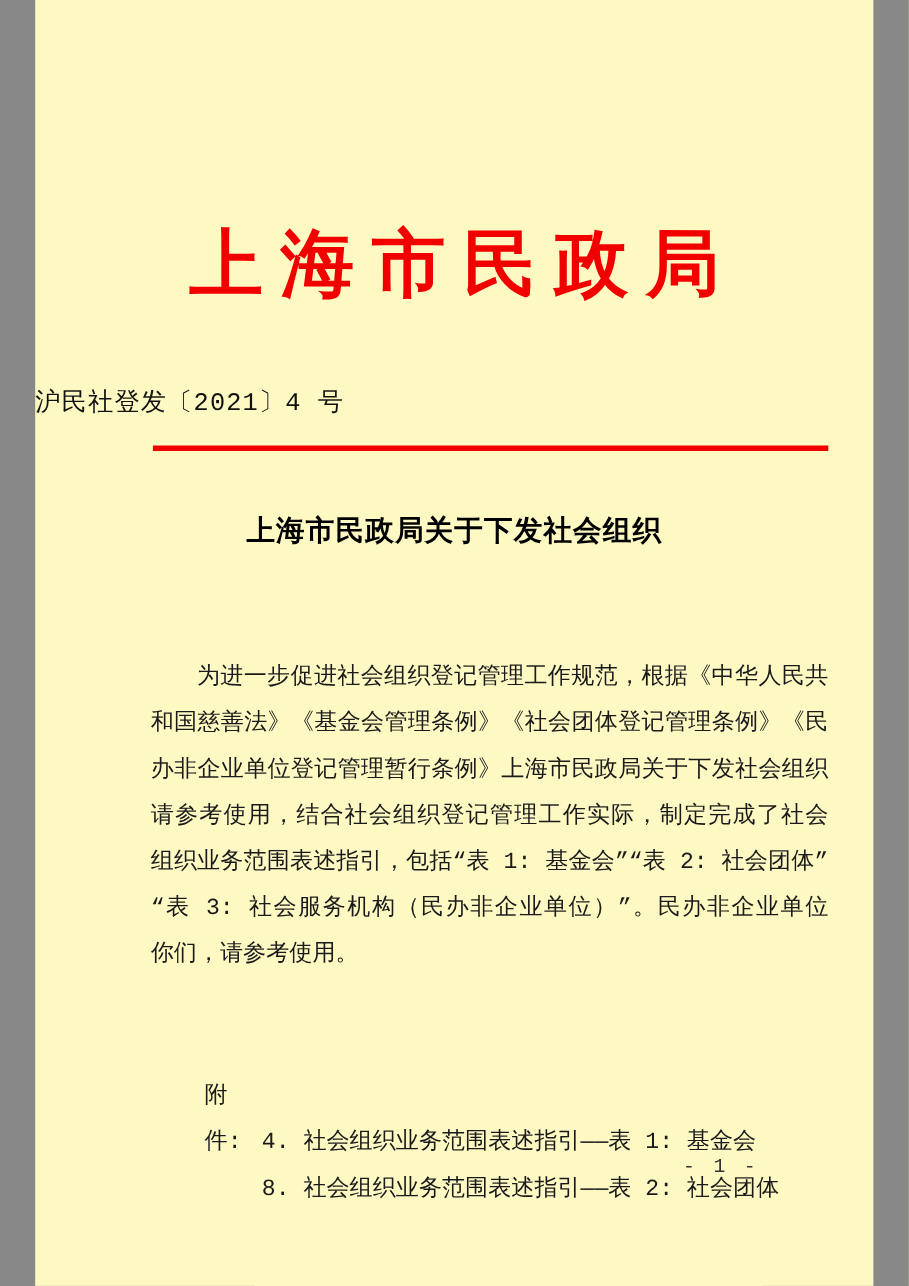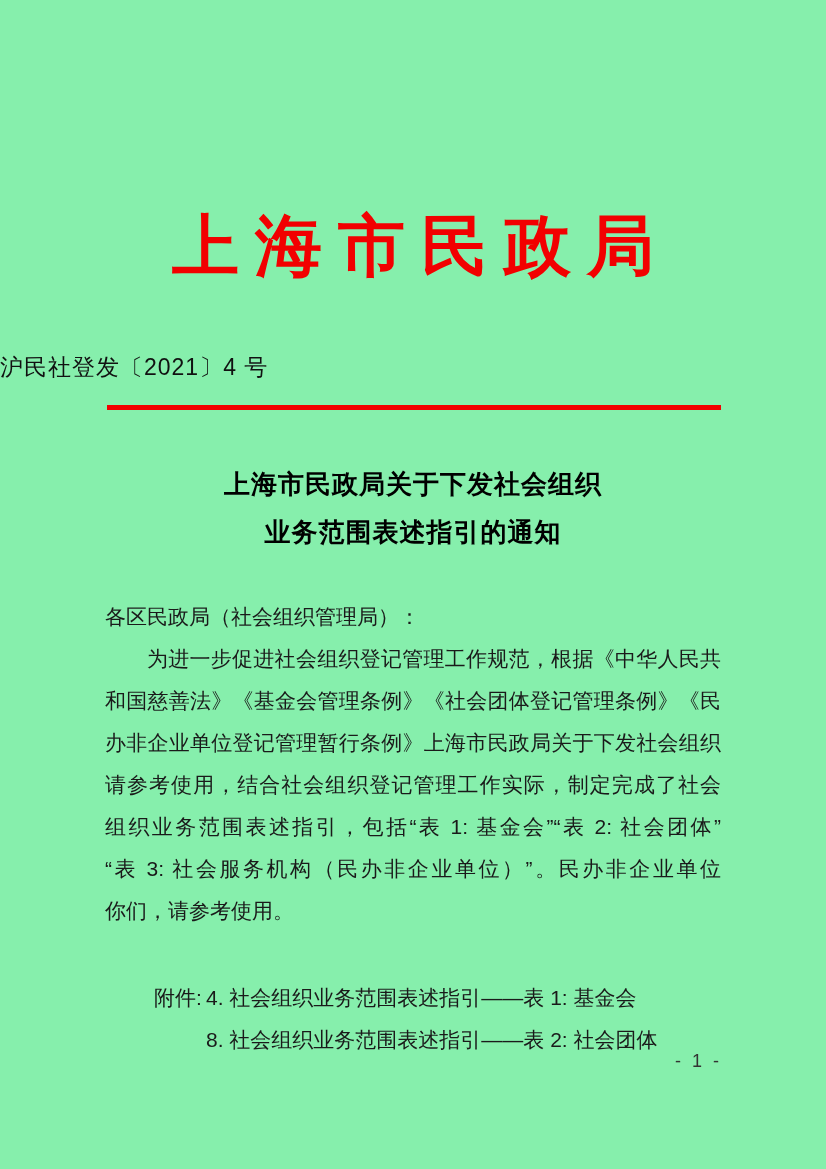--- a/index.html
+++ b/index.html
@@ -1,22 +1,22 @@
 <!DOCTYPE html>
 <html><head>
 <meta charset="utf-8">
 <style>
   html,body{margin:0;padding:0;background:#888;}
   .page{
     position:relative;
-    width:826px;height:1169px;
+    width:762px;height:1169px;
     margin:0 auto;
-    background:#86efac;
+    background:#fef9c3;
     overflow:hidden;
-    font-family:Liberation Sans, sans-serif;
+    font-family:Liberation Mono, monospace;
     color:#1a1a1a;
   }
   .agency-title{
     position:absolute;top:202px;left:0;right:0;
     height:88px;line-height:88px;
     text-align:center;
     font-size:67px;font-weight:700;
     letter-spacing:16px;text-indent:16px;
     color:#f20000;
     white-space:nowrap;
@@ -72,25 +72,23 @@
 <div class="page">
 
   <div class="agency-title">上海市民政局</div>
 
   <div class="doc-number">沪民社登发〔2021〕4 号</div>
 
   <div class="red-rule"></div>
 
   <div class="notice-title">
     <div>上海市民政局关于下发社会组织</div>
-    <div>业务范围表述指引的通知</div>
   </div>
 
   <div class="document-body">
-    <div class="salutation">各区民政局（社会组织管理局）：</div>
     <div>
         <div class="para-line indent">为进一步促进社会组织登记管理工作规范，根据《中华人民共</div>
         <div class="para-line">和国慈善法》《基金会管理条例》《社会团体登记管理条例》《民</div>
         <div class="para-line">办非企业单位登记管理暂行条例》上海市民政局关于下发社会组织</div>
         <div class="para-line">请参考使用，结合社会组织登记管理工作实际，制定完成了社会</div>
         <div class="para-line">组织业务范围表述指引，包括“表 1: 基金会”“表 2: 社会团体”</div>
         <div class="para-line">“表 3: 社会服务机构（民办非企业单位）”。民办非企业单位</div>
         <div class="para-line last">你们，请参考使用。</div>
       </div>
   </div>

